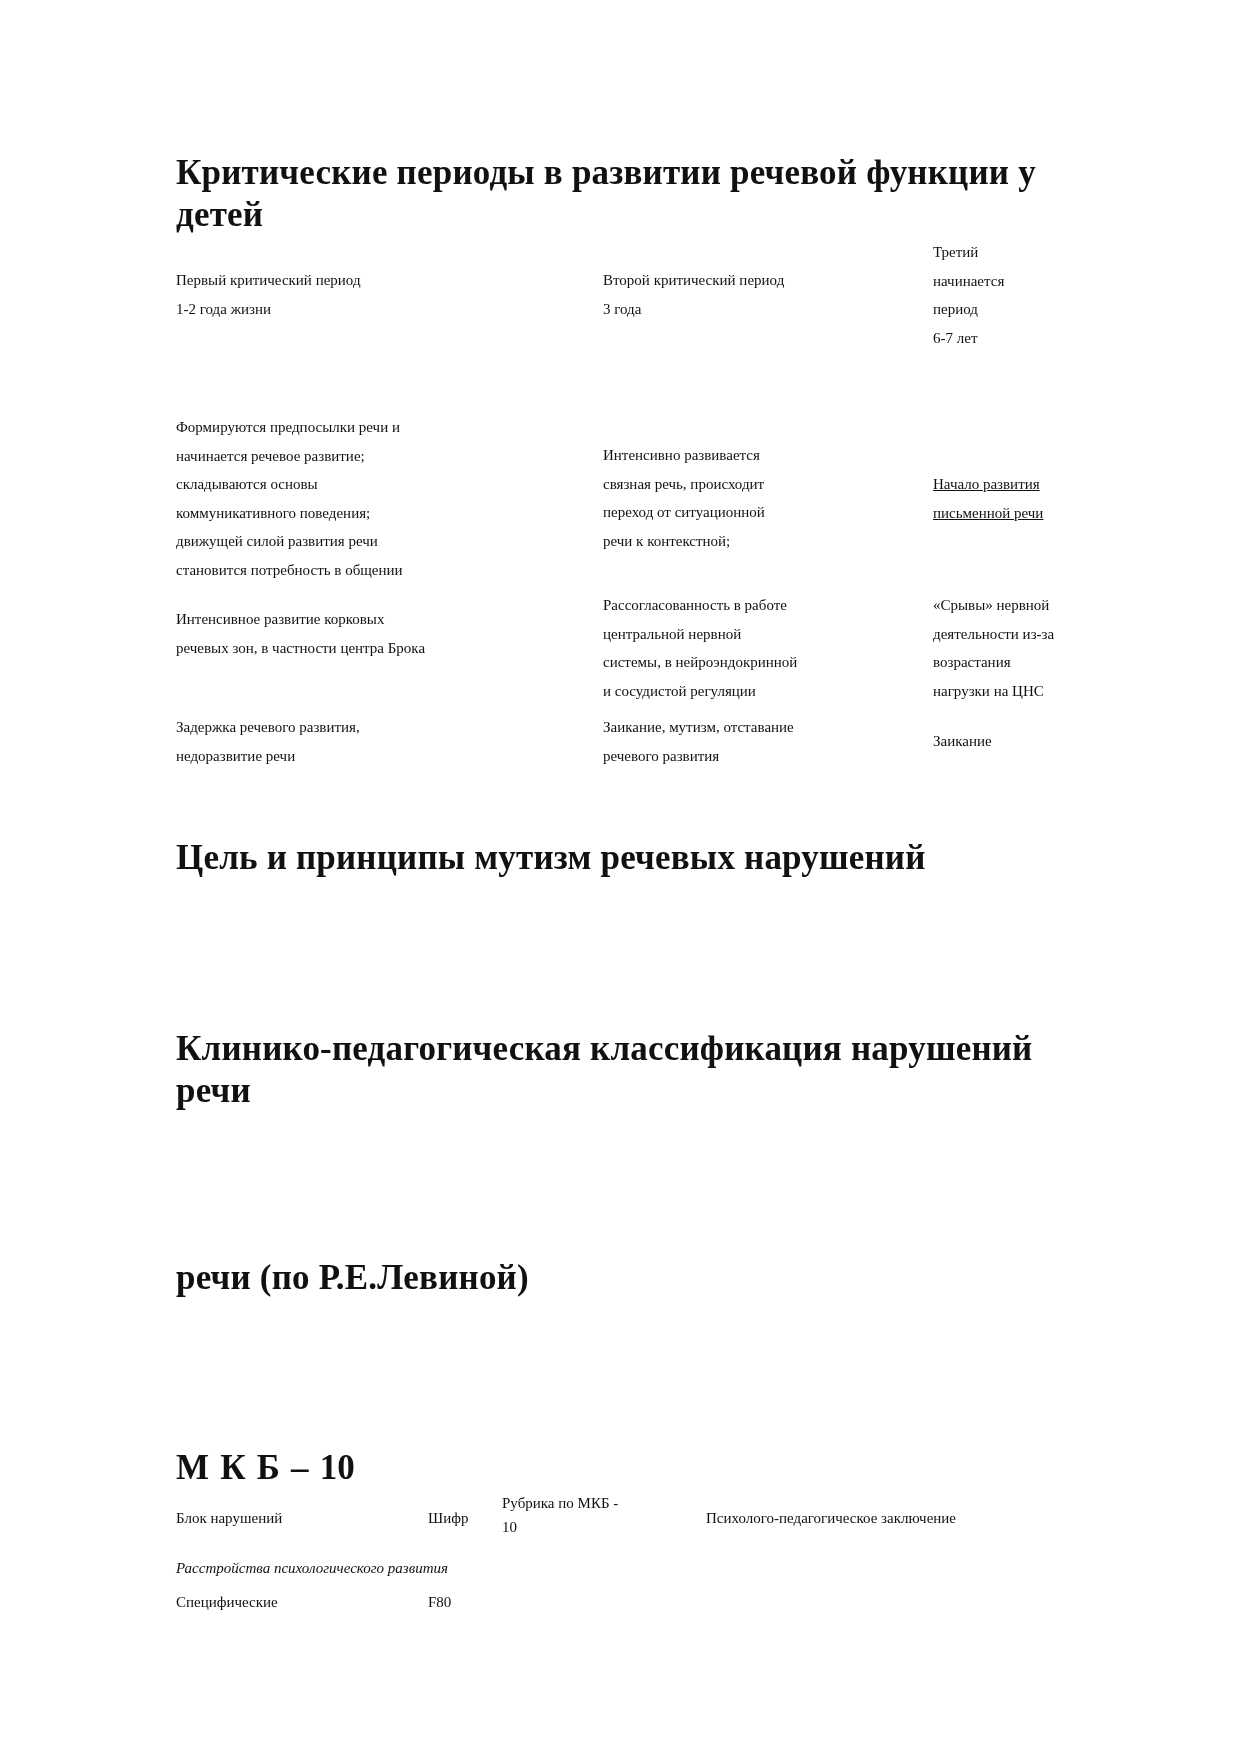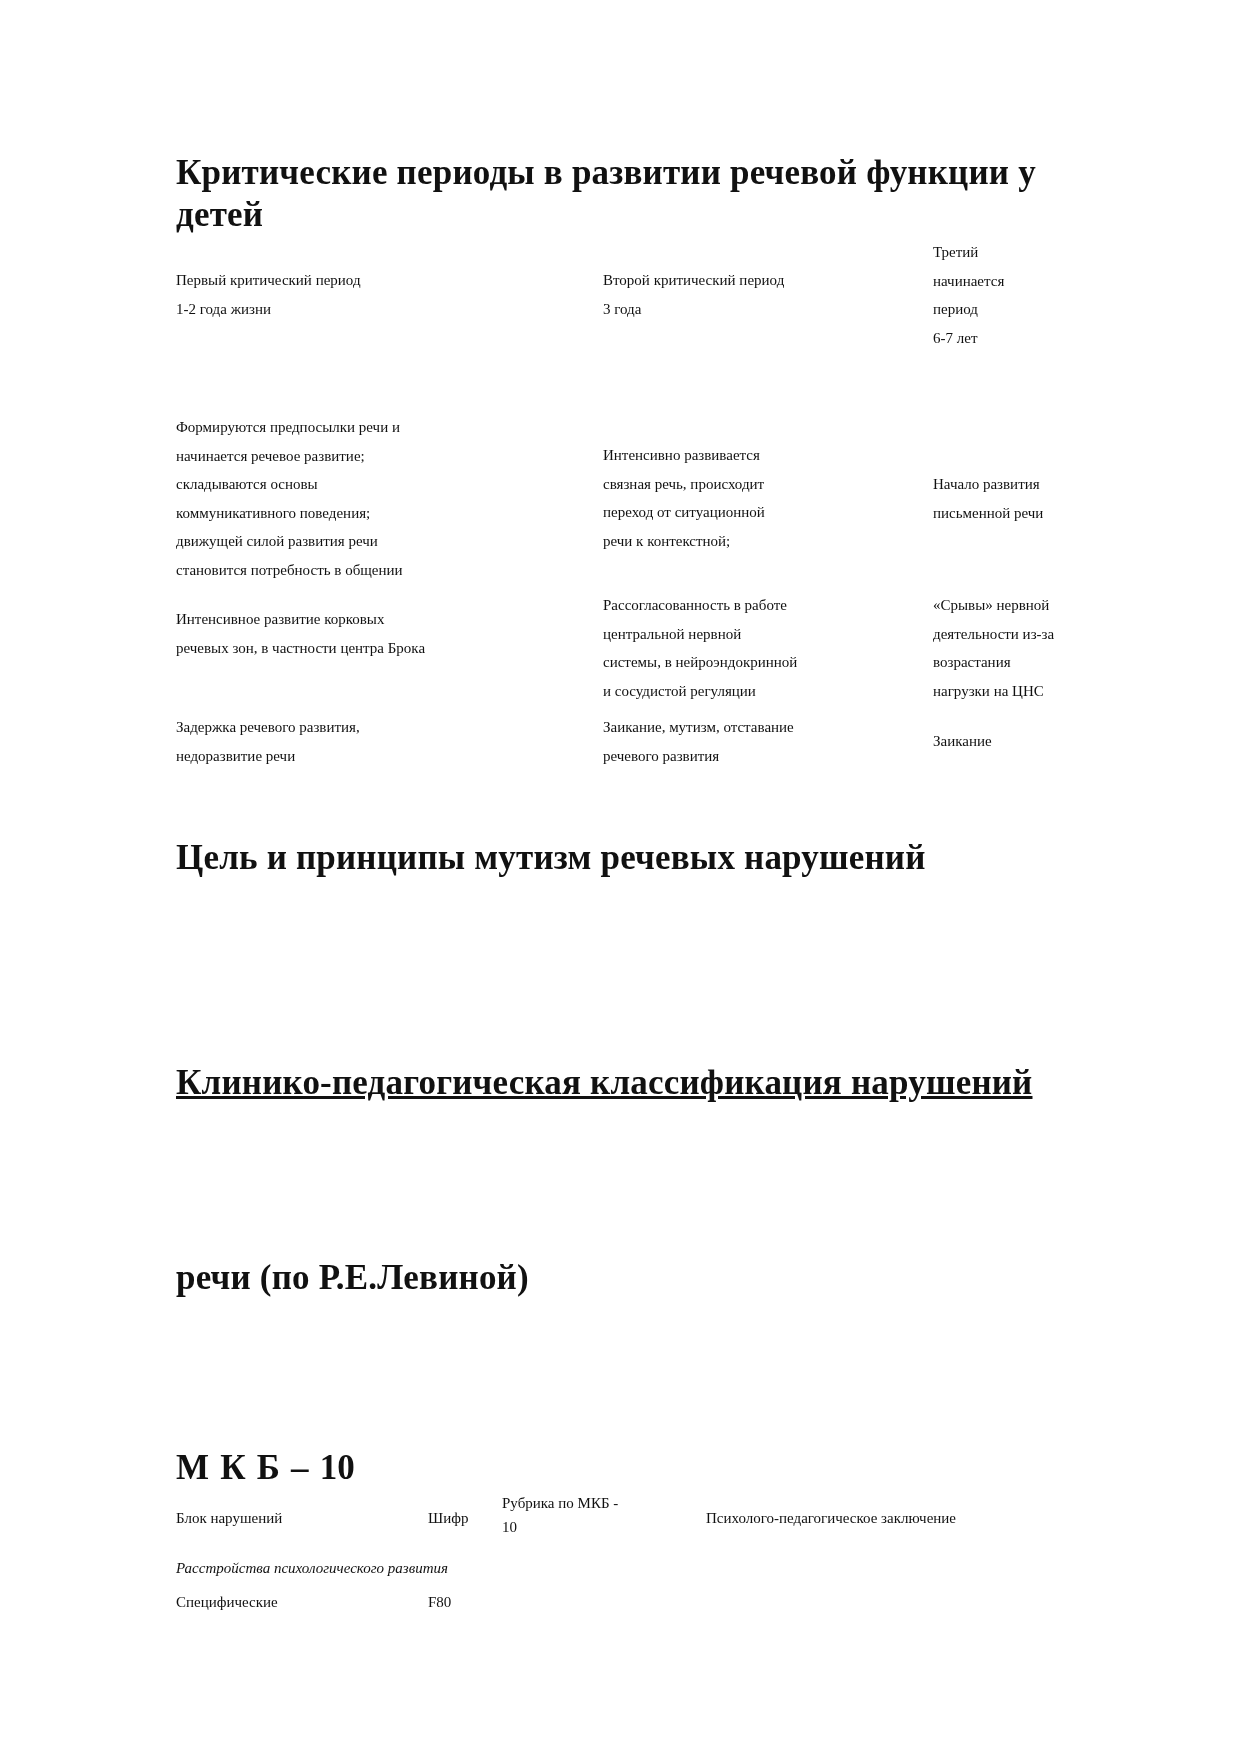--- a/index.html
+++ b/index.html
@@ -40,21 +40,21 @@
   <div>коммуникативного поведения;</div>
   <div>движущей силой развития речи</div>
   <div>становится потребность в общении</div>
 </div>
 <div class="cell" style="left:603px; top:441px;">
   <div>Интенсивно развивается</div>
   <div>связная речь, происходит</div>
   <div>переход от ситуационной</div>
   <div>речи к контекстной;</div>
 </div>
-<div class="cell" style="left:933px; top:470px;">
+<div class="cell" style="left:933px; top:470px;text-decoration:underline;">
   <div>Начало развития</div>
   <div>письменной речи</div>
 </div>
 
 <div class="cell" style="left:176px; top:605px;">
   <div>Интенсивное развитие корковых</div>
   <div>речевых зон, в частности центра Брока</div>
 </div>
 <div class="cell" style="left:603px; top:591px;">
   <div>Рассогласованность в работе</div>
@@ -76,22 +76,23 @@
 <div class="cell" style="left:603px; top:713px;">
   <div>Заикание, мутизм, отставание</div>
   <div>речевого развития</div>
 </div>
 <div class="cell" style="left:933px; top:727px;">
   <div>Заикание</div>
 </div>
 
 <div class="abs h1" style="left:176px; top:805px;">Цель и принципы мутизм речевых нарушений</div>
 
-<div class="abs h1" style="left:176px; top:1030px;text-decoration:underline;">
+<div class="abs h1" style="left:176px; top:996px;">
   <div>Клинико-педагогическая классификация нарушений</div>
+  <div>речи</div>
 </div>
 
 <div class="abs h1" style="left:176px; top:1225px;">
   <div>речи (по Р.Е.Левиной)</div>
 </div>
 
 <div class="abs h1" style="left:176px; top:1415px; word-spacing:2px;">М К Б – 10</div>
 
 <div class="cell" style="left:176px; top:1504px;">Блок нарушений</div>
 <div class="cell" style="left:428px; top:1504px;">Шифр</div>

